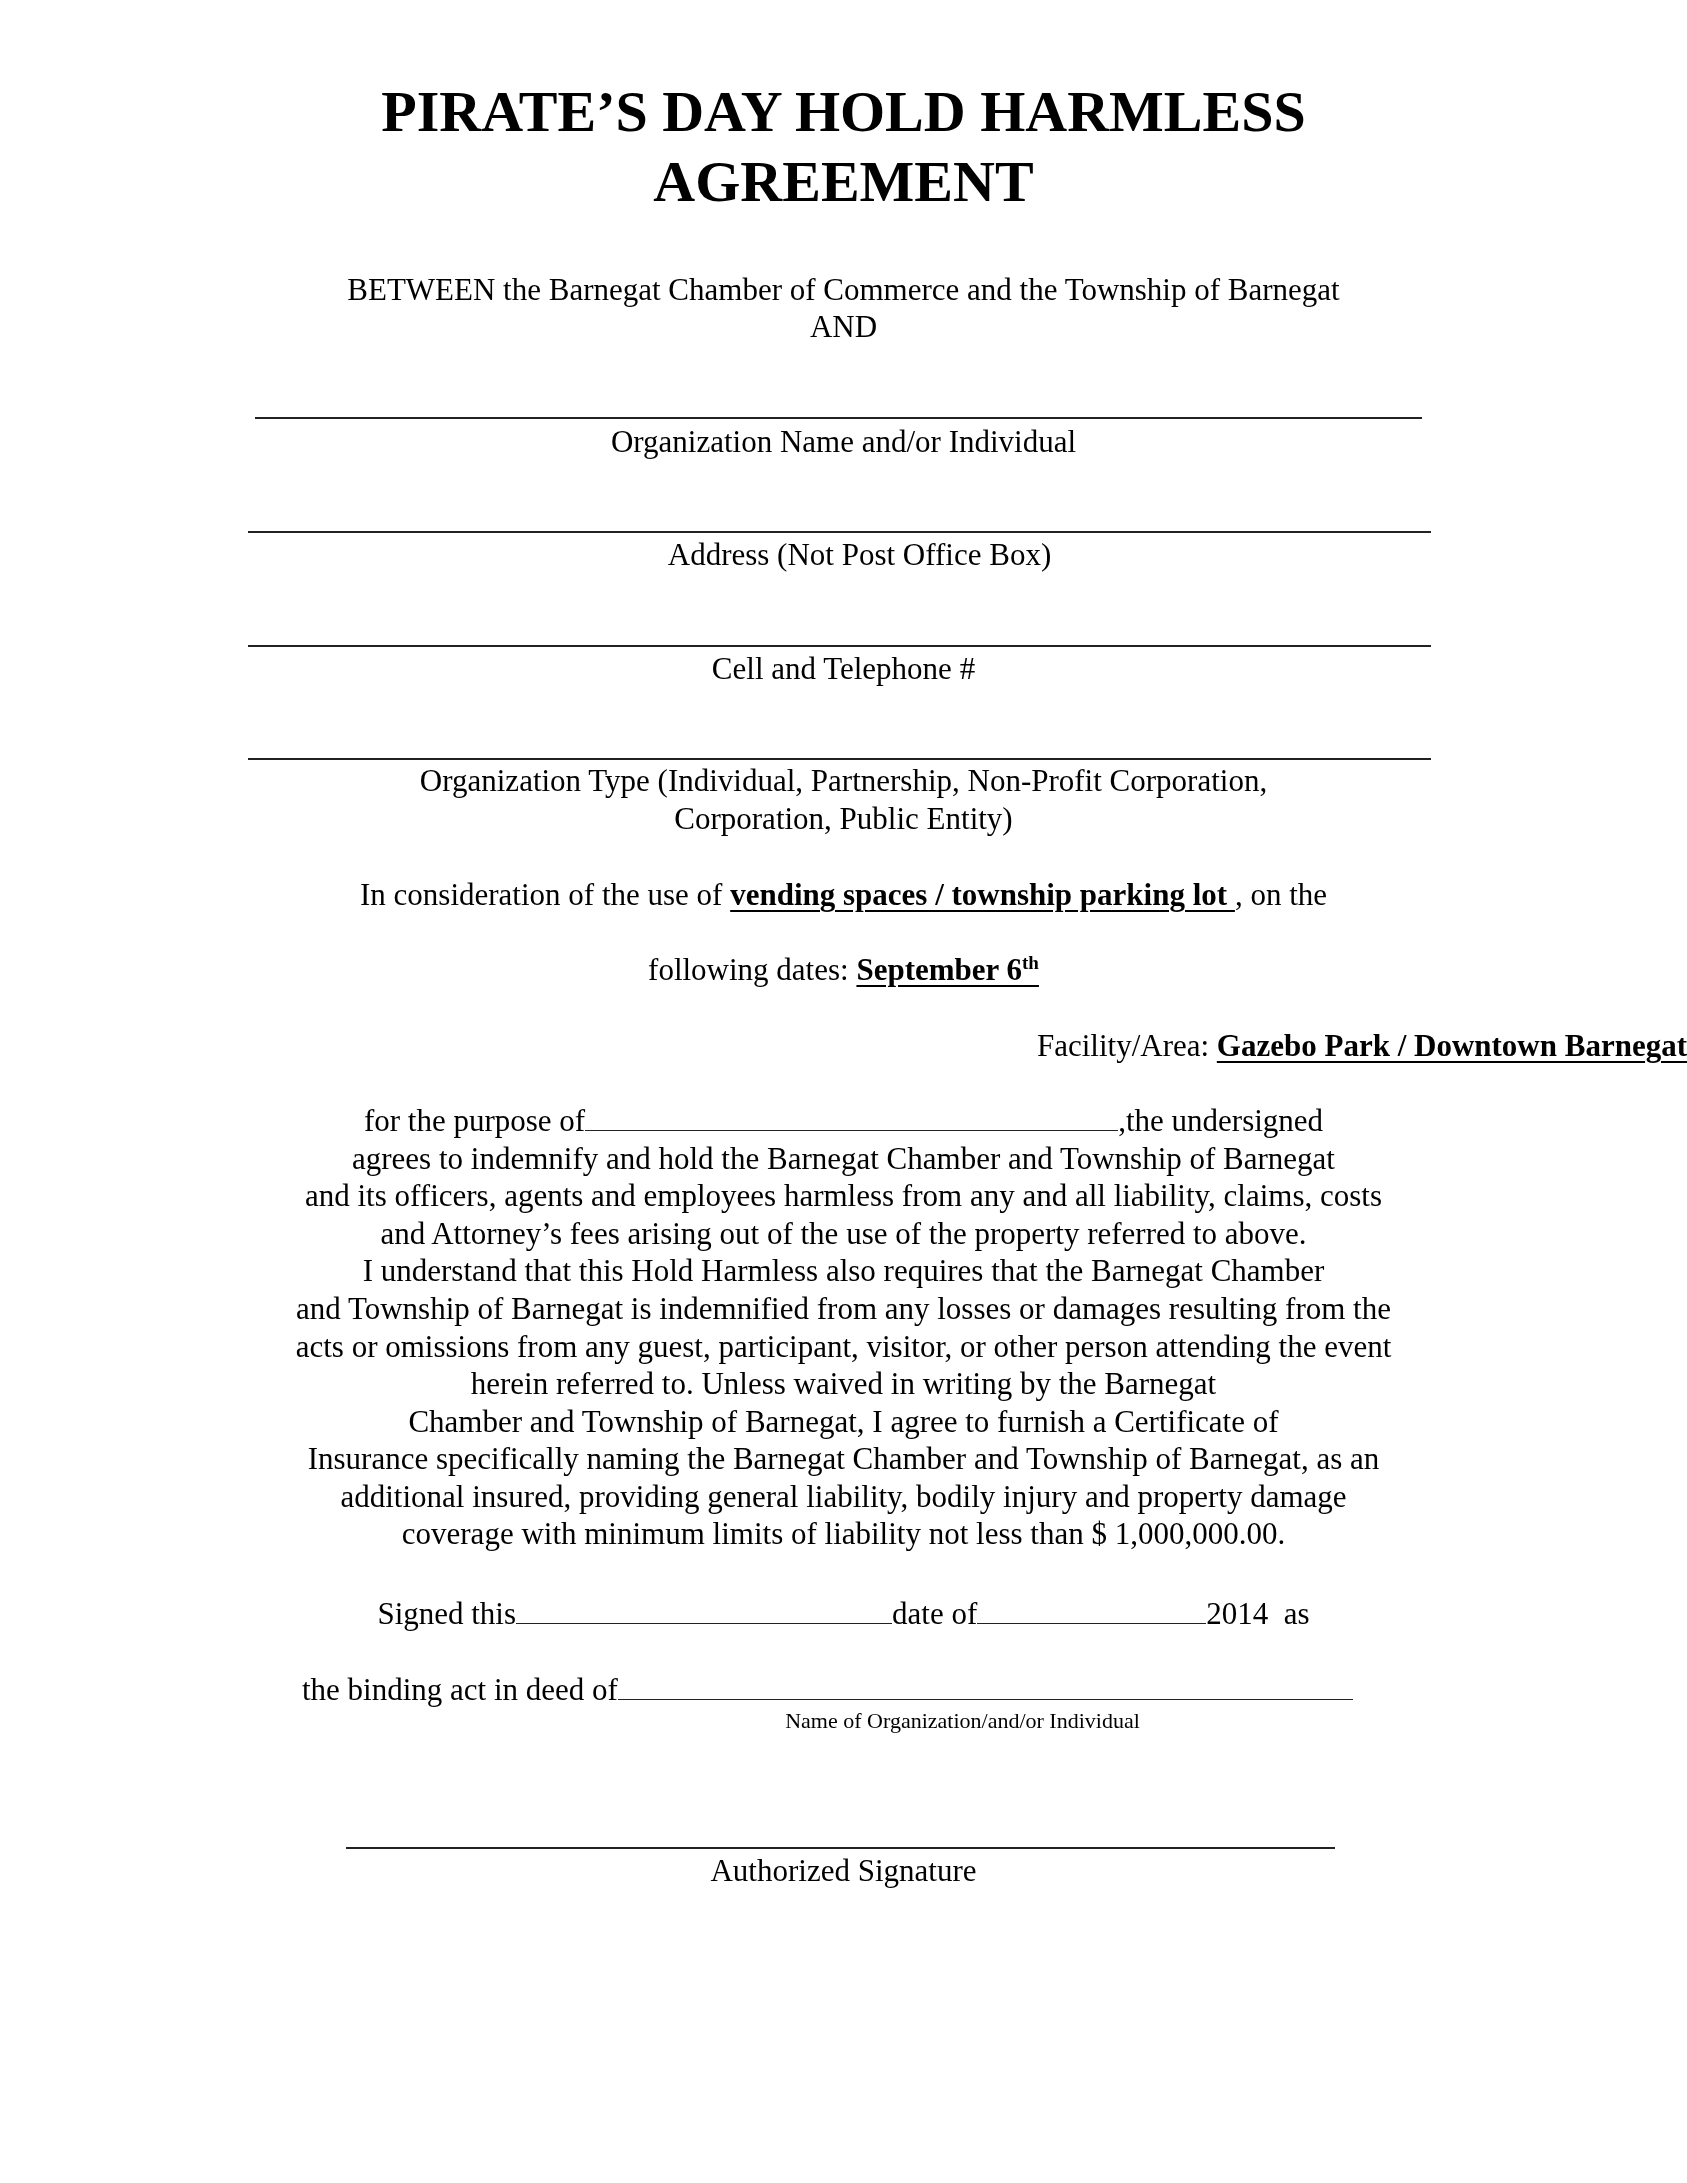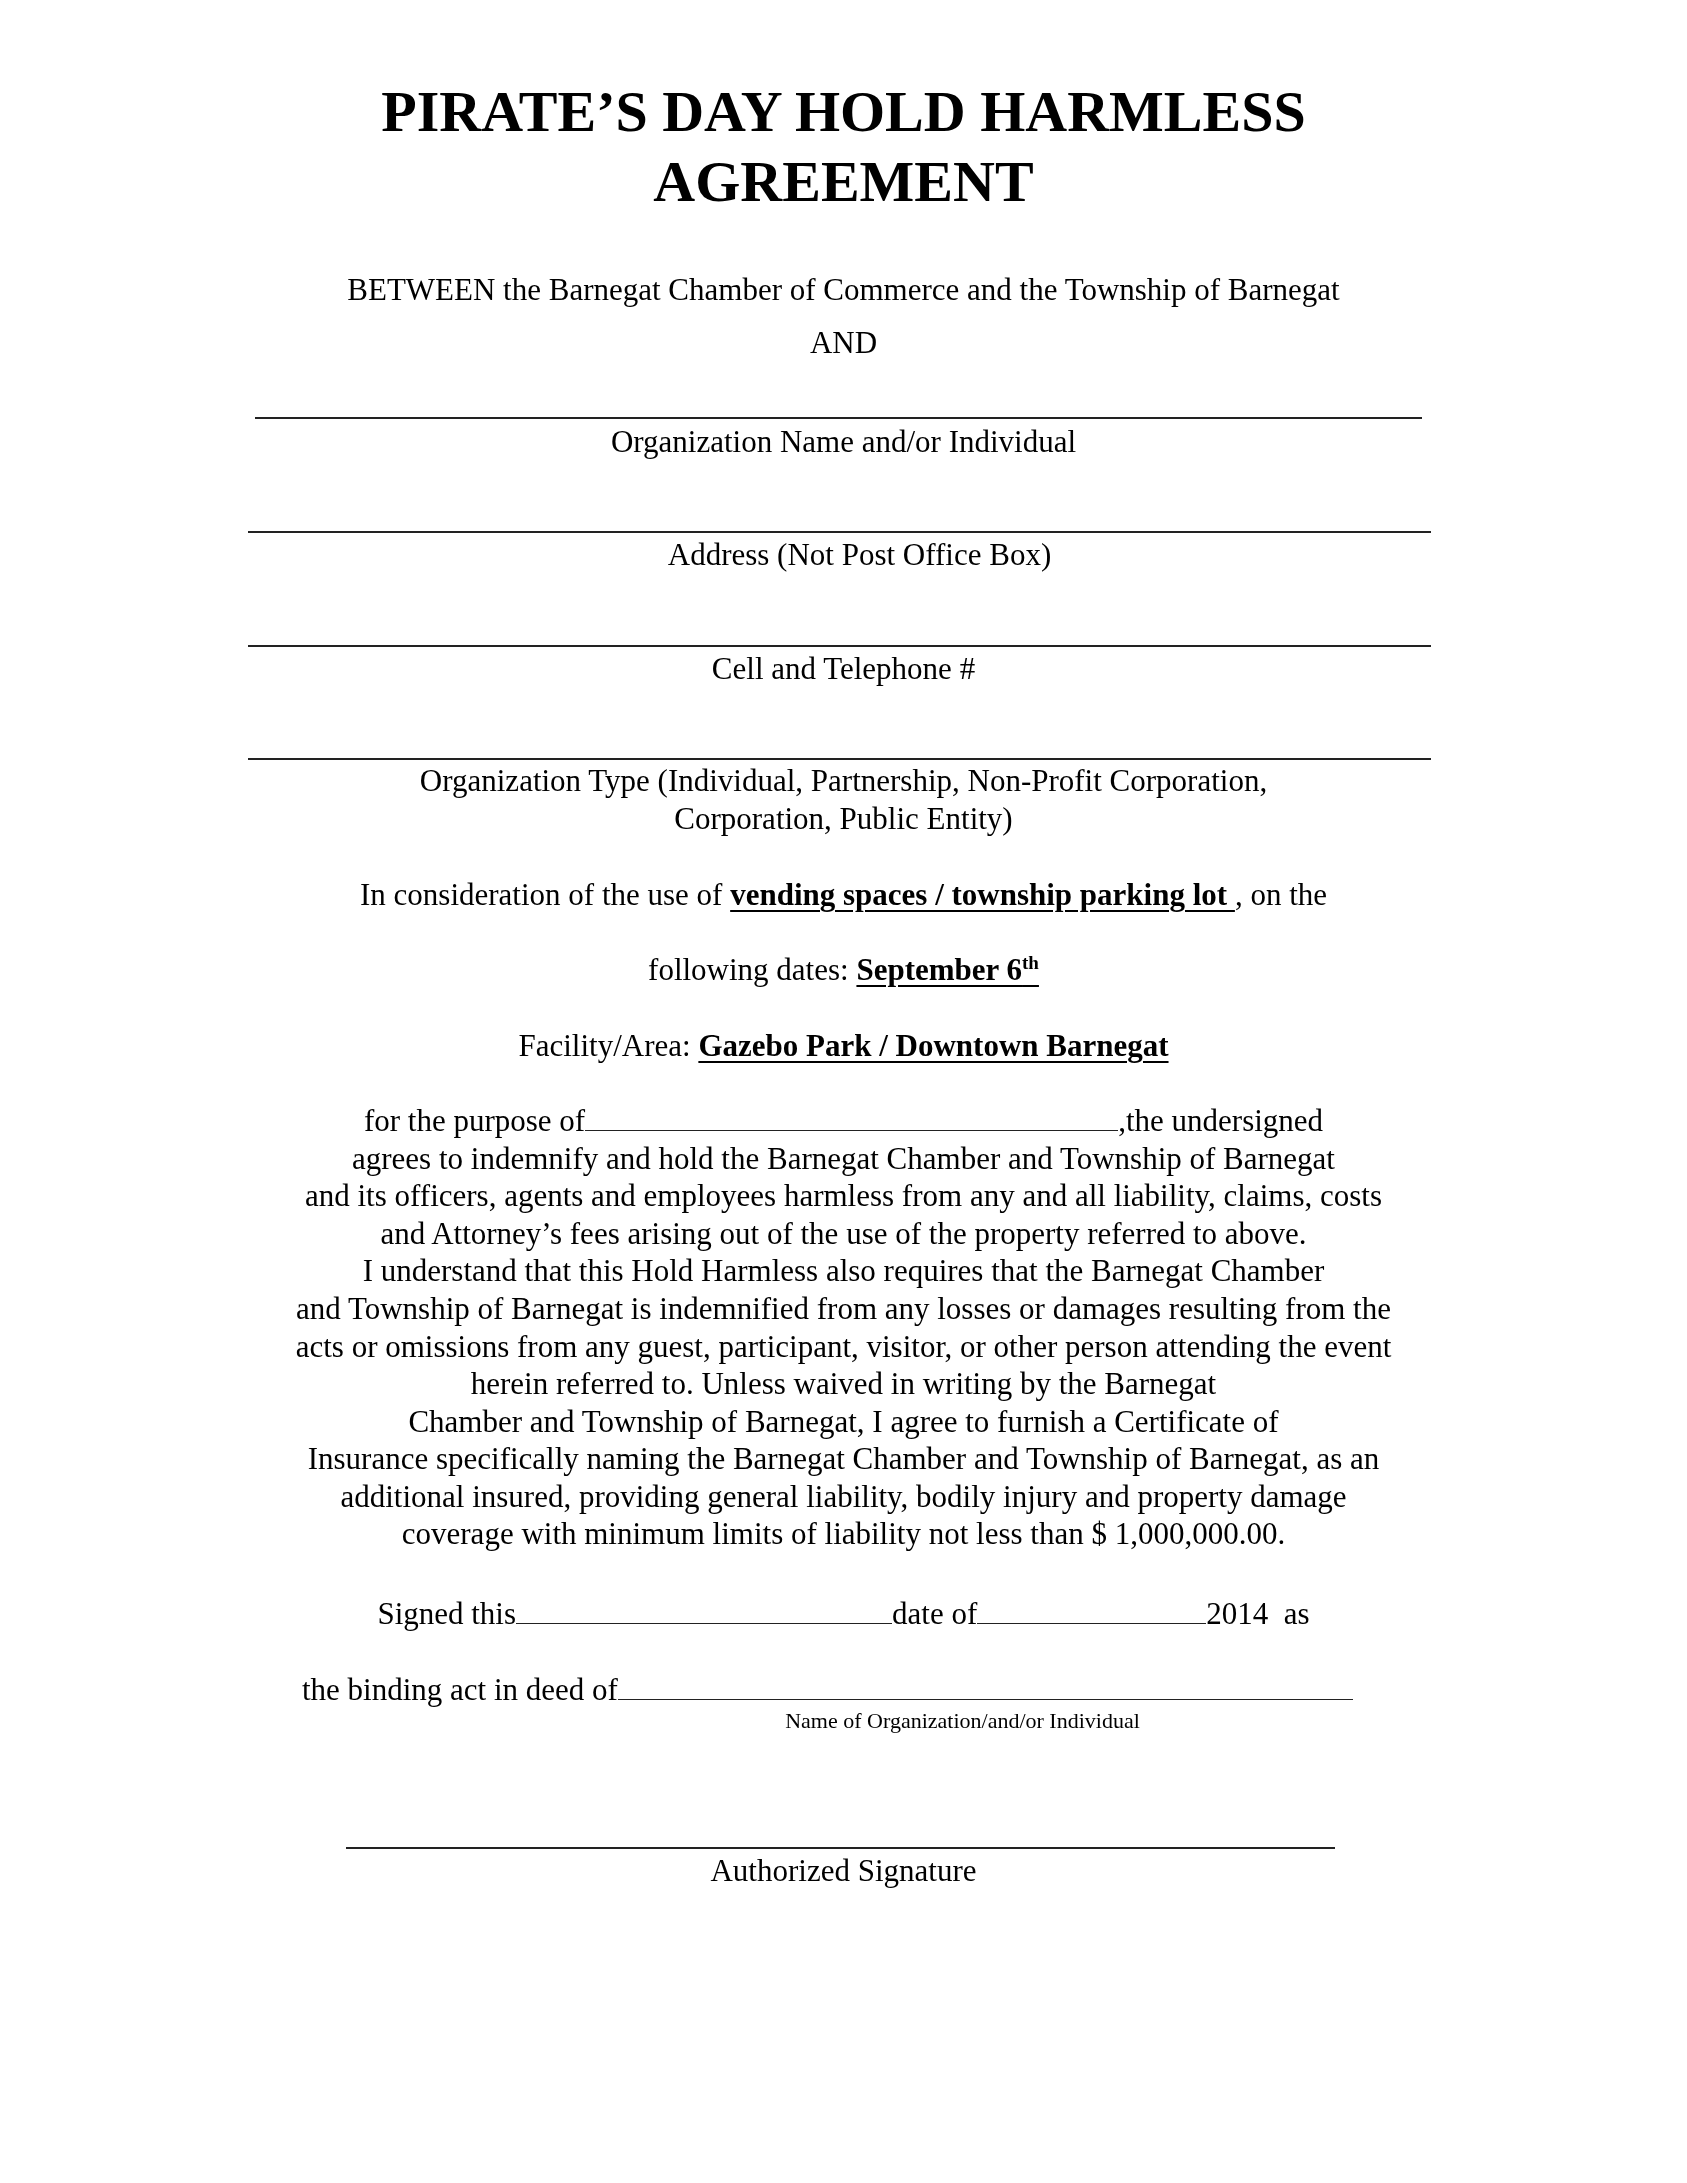--- a/index.html
+++ b/index.html
@@ -14,21 +14,21 @@
   .blank { display:inline-block; border-bottom:1.7px solid #222; height:26px; vertical-align:baseline; }
   sup { font-size:19px; line-height:0; }
 </style>
 </head>
 <body>
 
 <div class="abs title" style="top:77px;">PIRATE’S DAY HOLD HARMLESS</div>
 <div class="abs title" style="top:147px;">AGREEMENT</div>
 
 <div class="abs txt" style="top:271px;">BETWEEN the Barnegat Chamber of Commerce and the Township of Barnegat</div>
-<div class="abs txt" style="top:308px;margin-top:16px;">AND</div>
+<div class="abs txt" style="top:308px;">AND</div>
 
 <div class="rule" style="left:255px; width:1167px; top:417px;"></div>
 <div class="abs txt" style="top:423px;">Organization Name and/or Individual</div>
 
 <div class="rule" style="left:248px; width:1183px; top:531px;"></div>
 <div class="abs txt" style="top:536px;margin-left:16px;">Address (Not Post Office Box)</div>
 
 <div class="rule" style="left:248px; width:1183px; top:645px;"></div>
 <div class="abs txt" style="top:650px;">Cell and Telephone #</div>
 
@@ -37,21 +37,21 @@
 <div class="abs txt" style="top:800px;">Corporation, Public Entity)</div>
 
 <div class="abs txt" style="top:876px;">
   <span>In consideration of the use of </span><span class="u">vending spaces / township parking lot </span><span>, on the</span>
 </div>
 
 <div class="abs txt" style="top:951px;">
   <span>following dates: </span><span class="u"><span>September 6</span><sup>th</sup></span>
 </div>
 
-<div class="abs txt" style="top:1027px;">
+<div class="abs txt" style="top:1027px;text-align:right;">
   <span>Facility/Area: </span><span class="u">Gazebo Park / Downtown Barnegat</span>
 </div>
 
 <div class="abs txt" style="top:1102px;">
   <span>for the purpose of</span><span class="blank" style="width:533px;"></span><span>,the undersigned</span>
 </div>
 
 <div class="abs txt" style="top:1140px;">agrees to indemnify and hold the Barnegat Chamber and Township of Barnegat</div>
 <div class="abs txt" style="top:1177px;font-family:Liberation Serif, serif;">and its officers, agents and employees harmless from any and all liability, claims, costs</div>
 <div class="abs txt" style="top:1215px;">and Attorney’s fees arising out of the use of the property referred to above.</div>

